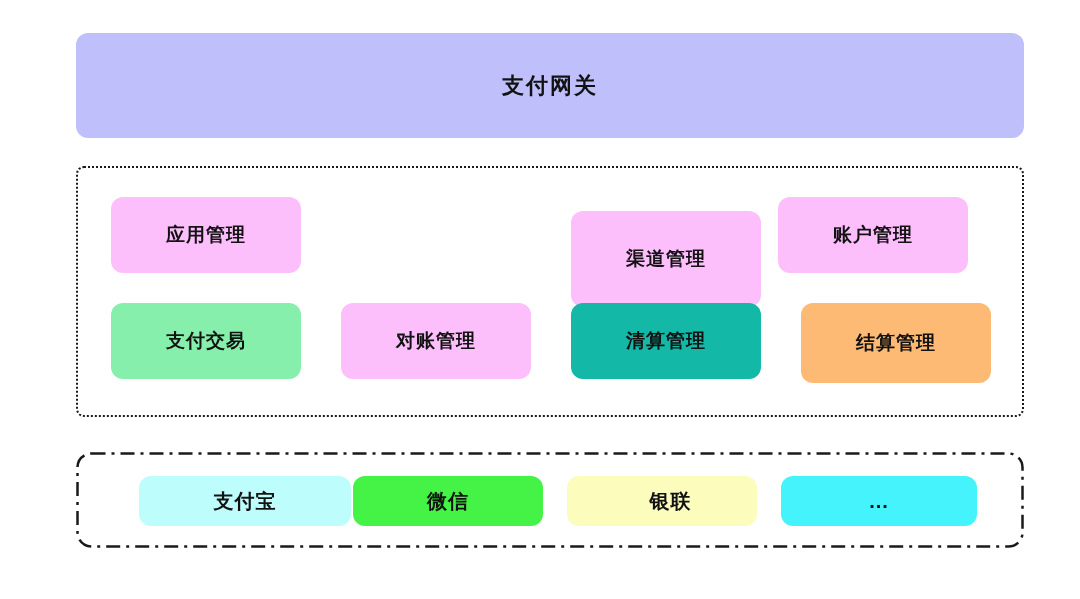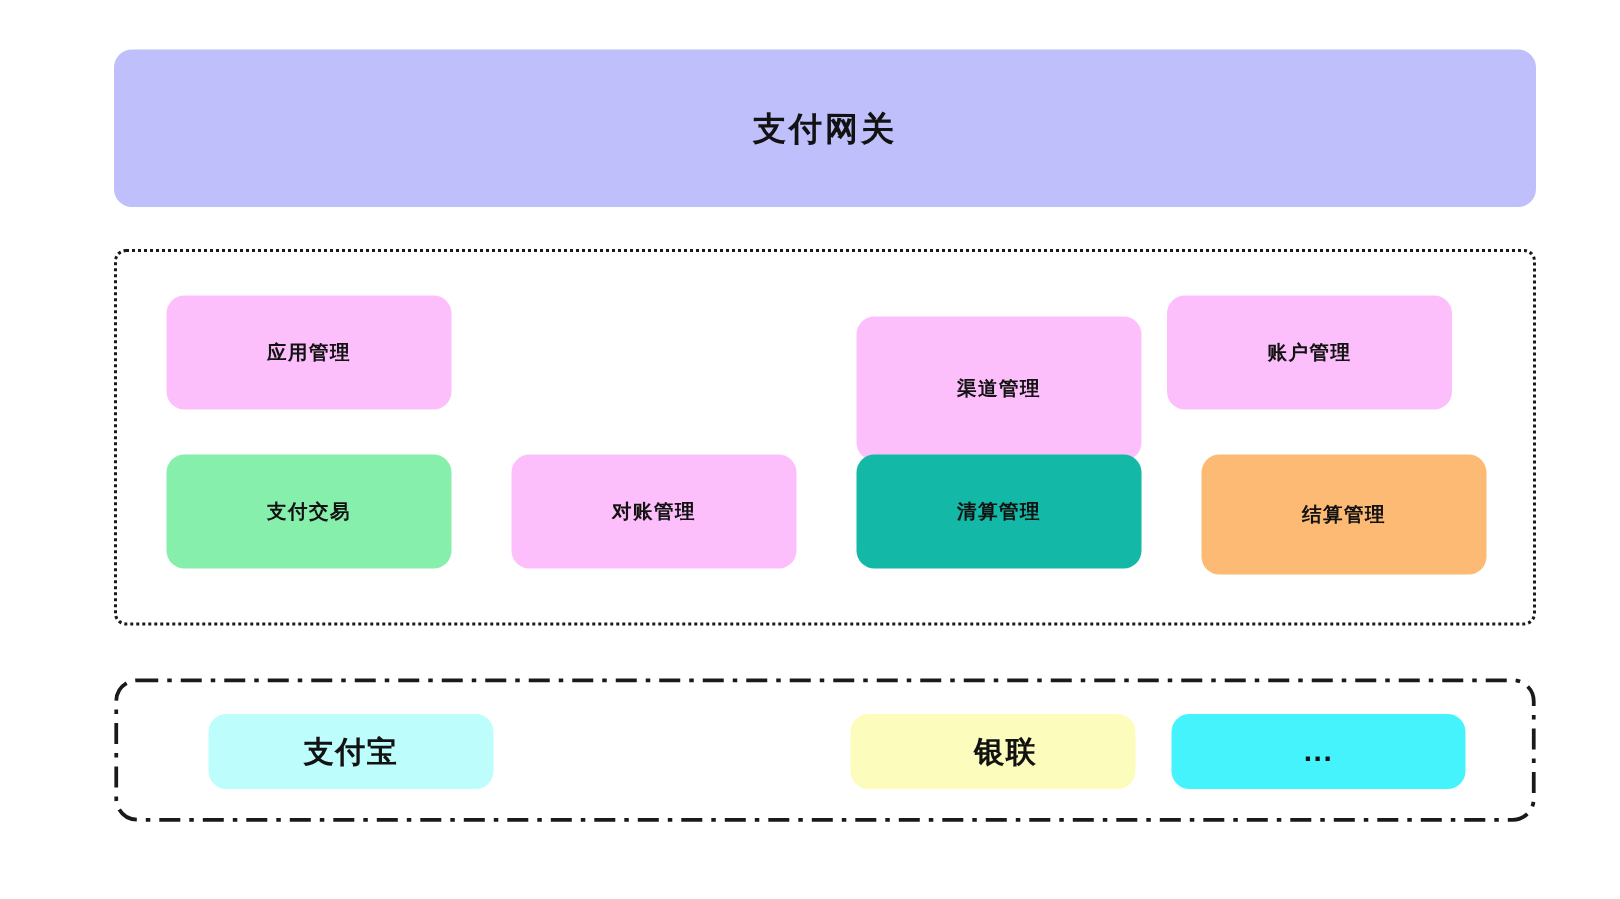--- a/index.html
+++ b/index.html
@@ -59,21 +59,21 @@
   .module-box {
     position: absolute;
     background: #fdbffc;
     border-radius: 12px;
     display: flex;
     align-items: center;
     justify-content: center;
     box-sizing: border-box;
   }
   .module-label {
-    font-size: 13px;
+    font-size: 19px;
     font-weight: 700;
     color: #121212;
     letter-spacing: 1px;
     white-space: nowrap;
   }
 
   
   .m-r1c1 { left: 111px; top: 197px; width: 190px; height: 76px; }
   .m-r1c2 { left: 341px; top: 197px; width: 190px; height: 76px; }
   .m-r1c3 { left: 571px; top: 211px; width: 190px; height: 96px; }
@@ -112,21 +112,21 @@
     box-sizing: border-box;
   }
   .channel-label {
     font-size: 20px;
     font-weight: 700;
     color: #121212;
     letter-spacing: 1px;
     white-space: nowrap;
   }
 
-  .c-1 { left: 139px; top: 476px; width: 190px; height: 50px; }
+  .c-1 { left: 139px; top: 476px; width: 212px; height: 50px; }
   .c-2 { left: 353px; top: 476px; width: 190px; height: 50px; }
   .c-3 { left: 567px; top: 476px; width: 190px; height: 50px; padding-left: 17px; }
   .c-4 { left: 781px; top: 476px; width: 196px; height: 50px; }
 </style>
 </head>
 <body>
 
 <div id="diagram">
 
   <div class="gateway-header" style="background: rgb(191, 192, 251);">
@@ -160,20 +160,23 @@
 
   <div class="channels-container">
     <svg class="channels-border-svg" viewBox="0 0 948 96">
       <rect x="1.5" y="1.5" width="945" height="93" rx="14" ry="14" fill="none" stroke="#1a1a1a" stroke-width="2.5" stroke-dasharray="14 6 3 6"></rect>
     </svg>
   </div>
 
   <div class="channel-box c-1" style="background: rgb(189, 253, 252);">
     <span class="channel-label">支付宝</span>
   </div>
+  <div class="channel-box c-2" style="background: rgb(68, 243, 69);">
+    <span class="channel-label">微信</span>
+  </div>
   <div class="channel-box c-3" style="background: rgb(252, 252, 189);">
     <span class="channel-label">银联</span>
   </div>
   <div class="channel-box c-4" style="background: rgb(68, 243, 252);">
     <span class="channel-label">...</span>
   </div>
 
 </div>
 
 </body></html>

